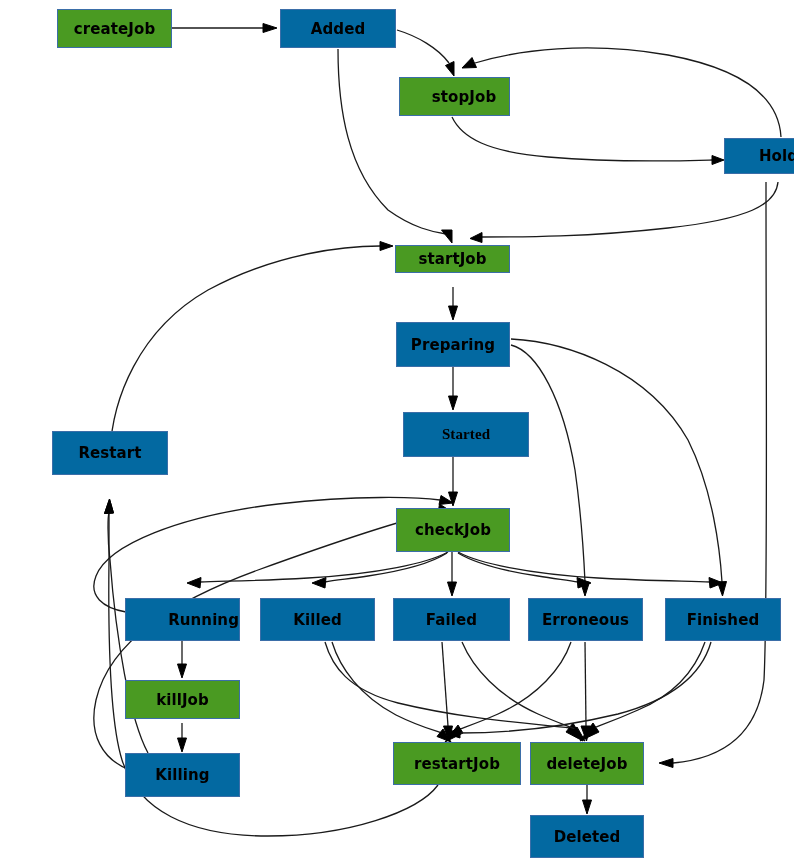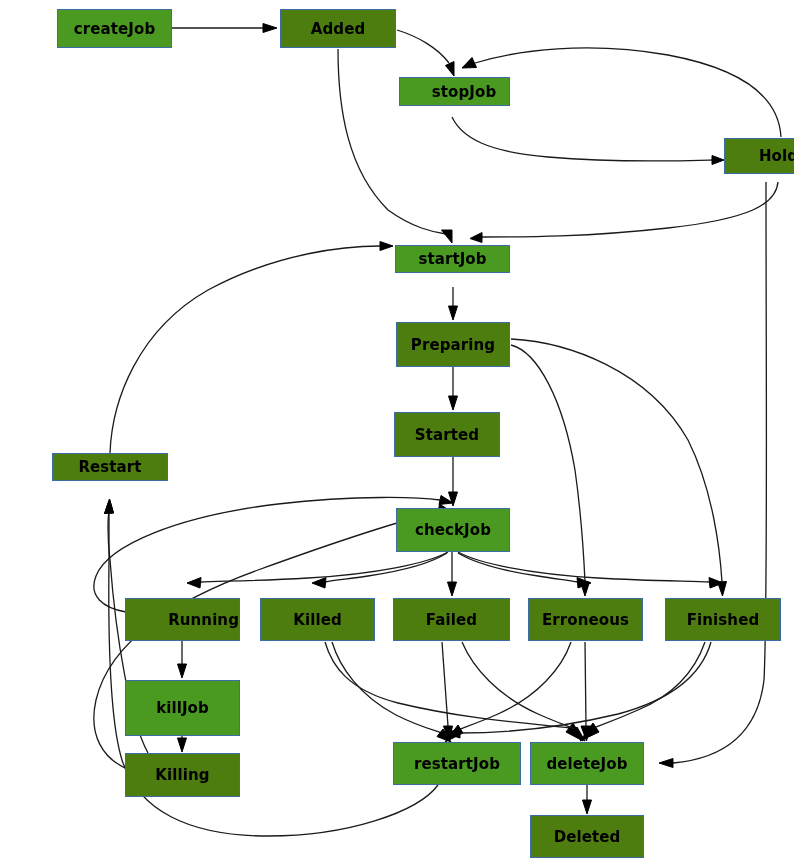--- a/index.html
+++ b/index.html
@@ -44,21 +44,21 @@
     align-items: center;
     justify-content: center;
     border: 1px solid #3b6ea8;
     font-weight: bold;
     font-size: 15px;
     color: #000000;
     letter-spacing: 0.1px;
     white-space: nowrap;
   }
   .node.state {
-    background: #4d7c0f;
+    background: #0369a1;
   }
   .node.action {
     background: #4a9a22;
   }
 </style>
 </head>
 <body>
 
 <div id="diagram">
 
@@ -231,57 +231,57 @@
 
   </svg>
 
   <div id="node-layer">
       <div class="node action" style="left: 9px; top: 9px; width: 115px; height: 39px;">
         <span>createJob</span>
       </div>
       <div class="node state" style="left: 232px; top: 9px; width: 116px; height: 39px;">
         <span>Added</span>
       </div>
-      <div class="node action" style="left: 351px; top: 77px; width: 111px; height: 29px; padding-left: 19px;">
+      <div class="node action" style="left: 351px; top: 77px; width: 111px; height: 39px; padding-left: 19px;">
         <span>stopJob</span>
       </div>
       <div class="node state" style="left: 676px; top: 138px; width: 109px; height: 36px;">
         <span>Hold</span>
       </div>
       <div class="node action" style="left: 347px; top: 245px; width: 115px; height: 28px;">
         <span>startJob</span>
       </div>
       <div class="node state" style="left: 348px; top: 322px; width: 114px; height: 45px;">
         <span>Preparing</span>
       </div>
-      <div class="node state" style="left: 346px; top: 412px; width: 106px; height: 45px;">
+      <div class="node state" style="left: 355px; top: 412px; width: 126px; height: 45px; font-family: Liberation Serif, serif;">
         <span>Started</span>
       </div>
       <div class="node action" style="left: 348px; top: 508px; width: 114px; height: 44px;">
         <span>checkJob</span>
       </div>
-      <div class="node state" style="left: 4px; top: 453px; width: 116px; height: 28px;">
+      <div class="node state" style="left: 4px; top: 431px; width: 116px; height: 44px;">
         <span>Restart</span>
       </div>
       <div class="node state" style="left: 77px; top: 598px; width: 115px; height: 43px; justify-content: flex-end;">
         <span>Running</span>
       </div>
       <div class="node state" style="left: 212px; top: 598px; width: 115px; height: 43px;">
         <span>Killed</span>
       </div>
       <div class="node state" style="left: 345px; top: 598px; width: 117px; height: 43px;">
         <span>Failed</span>
       </div>
       <div class="node state" style="left: 480px; top: 598px; width: 115px; height: 43px;">
         <span>Erroneous</span>
       </div>
       <div class="node state" style="left: 617px; top: 598px; width: 116px; height: 43px;">
         <span>Finished</span>
       </div>
-      <div class="node action" style="left: 77px; top: 680px; width: 115px; height: 56px;">
+      <div class="node action" style="left: 77px; top: 680px; width: 115px; height: 39px;">
         <span>killJob</span>
       </div>
       <div class="node state" style="left: 77px; top: 753px; width: 115px; height: 44px;">
         <span>Killing</span>
       </div>
       <div class="node action" style="left: 345px; top: 742px; width: 128px; height: 43px;">
         <span>restartJob</span>
       </div>
       <div class="node action" style="left: 482px; top: 742px; width: 114px; height: 43px;">
         <span>deleteJob</span>

